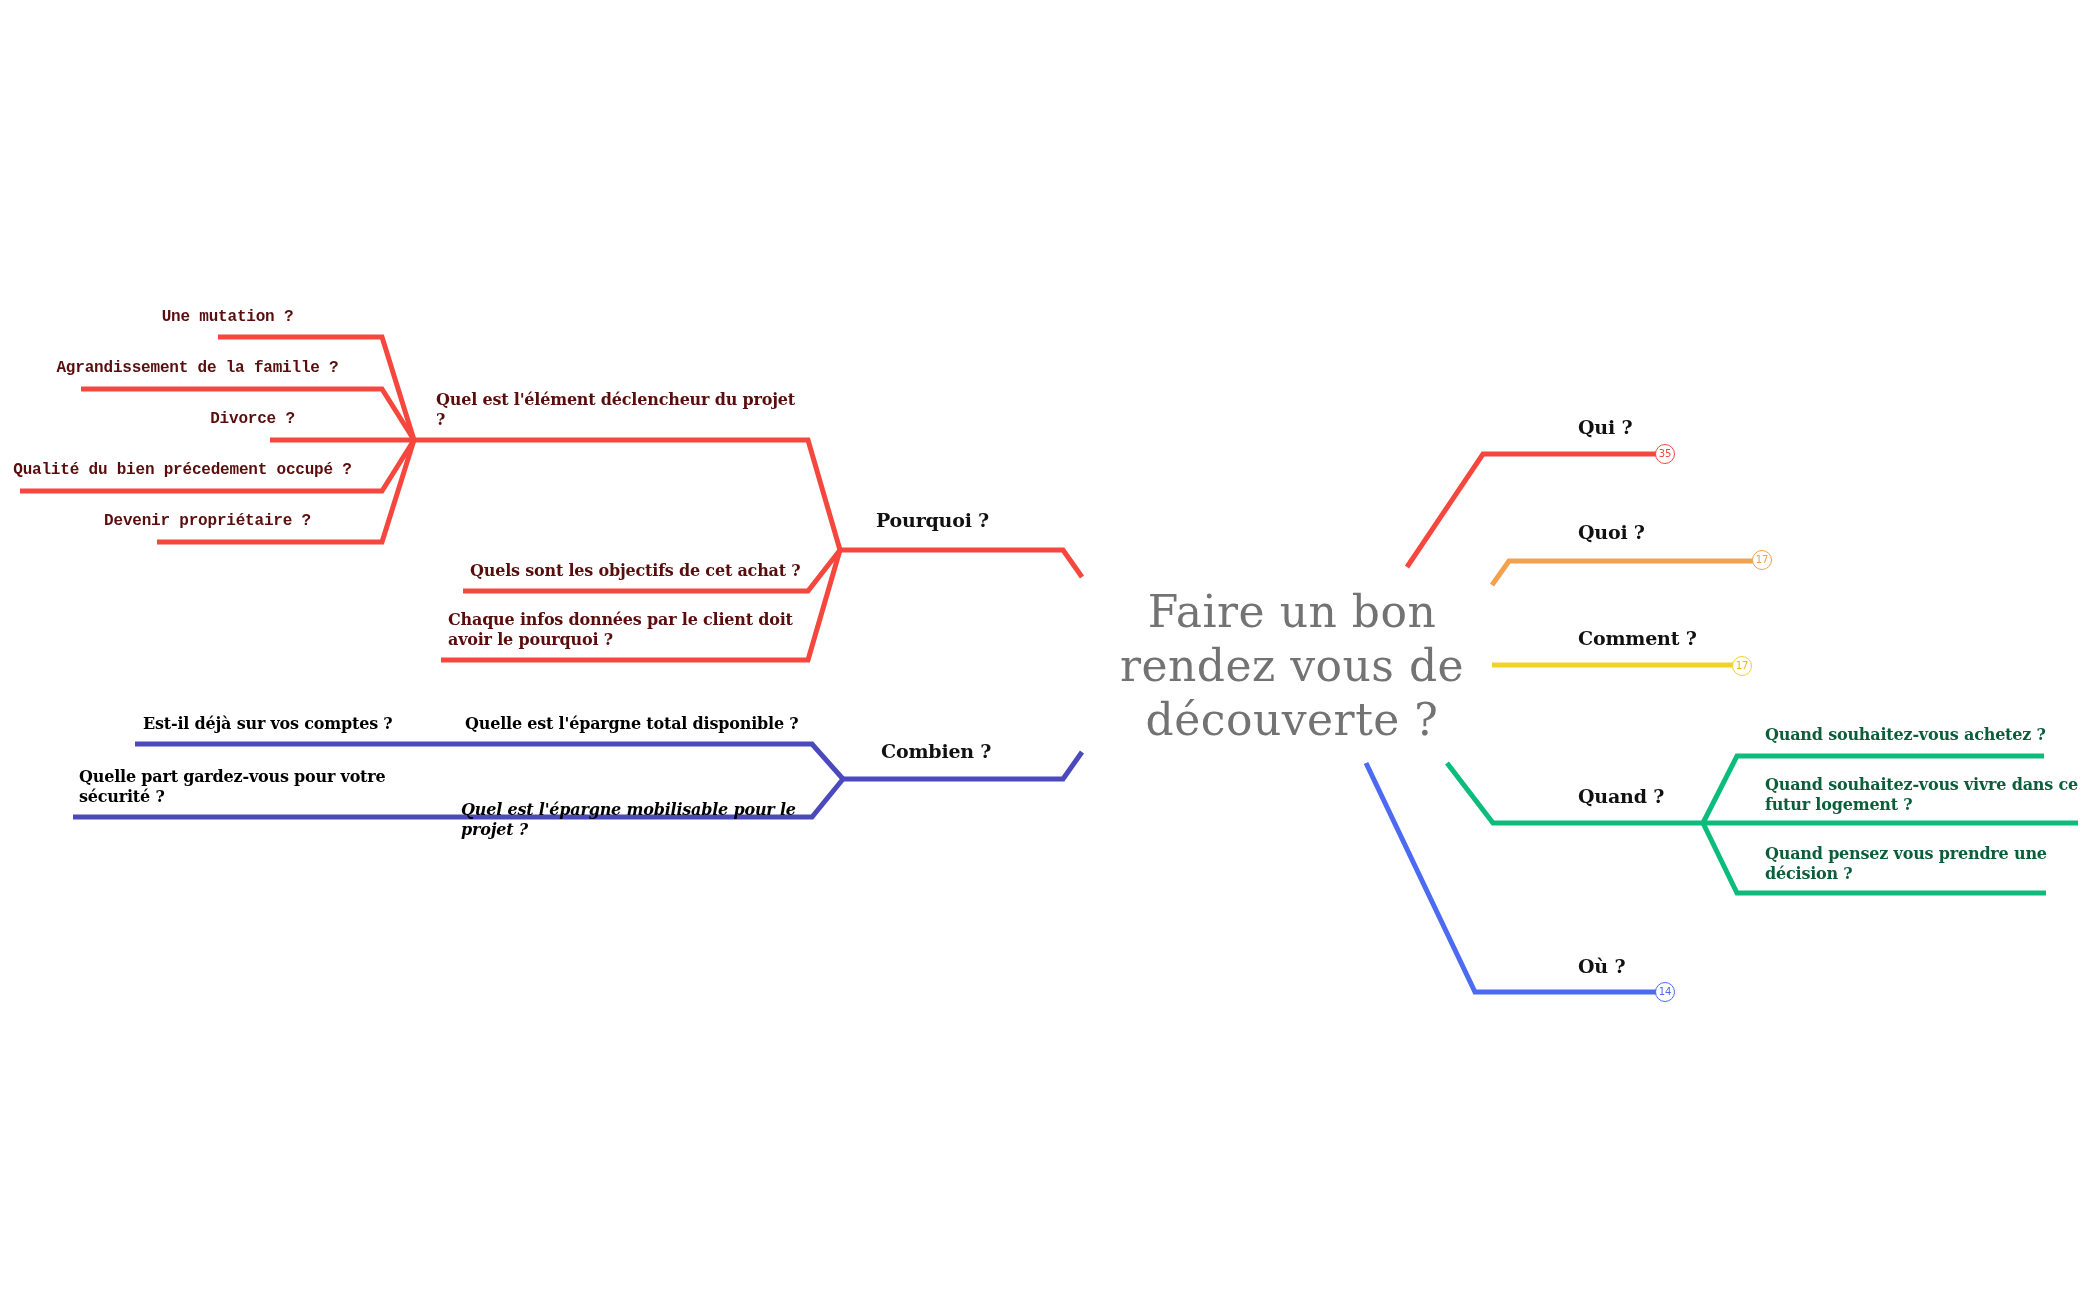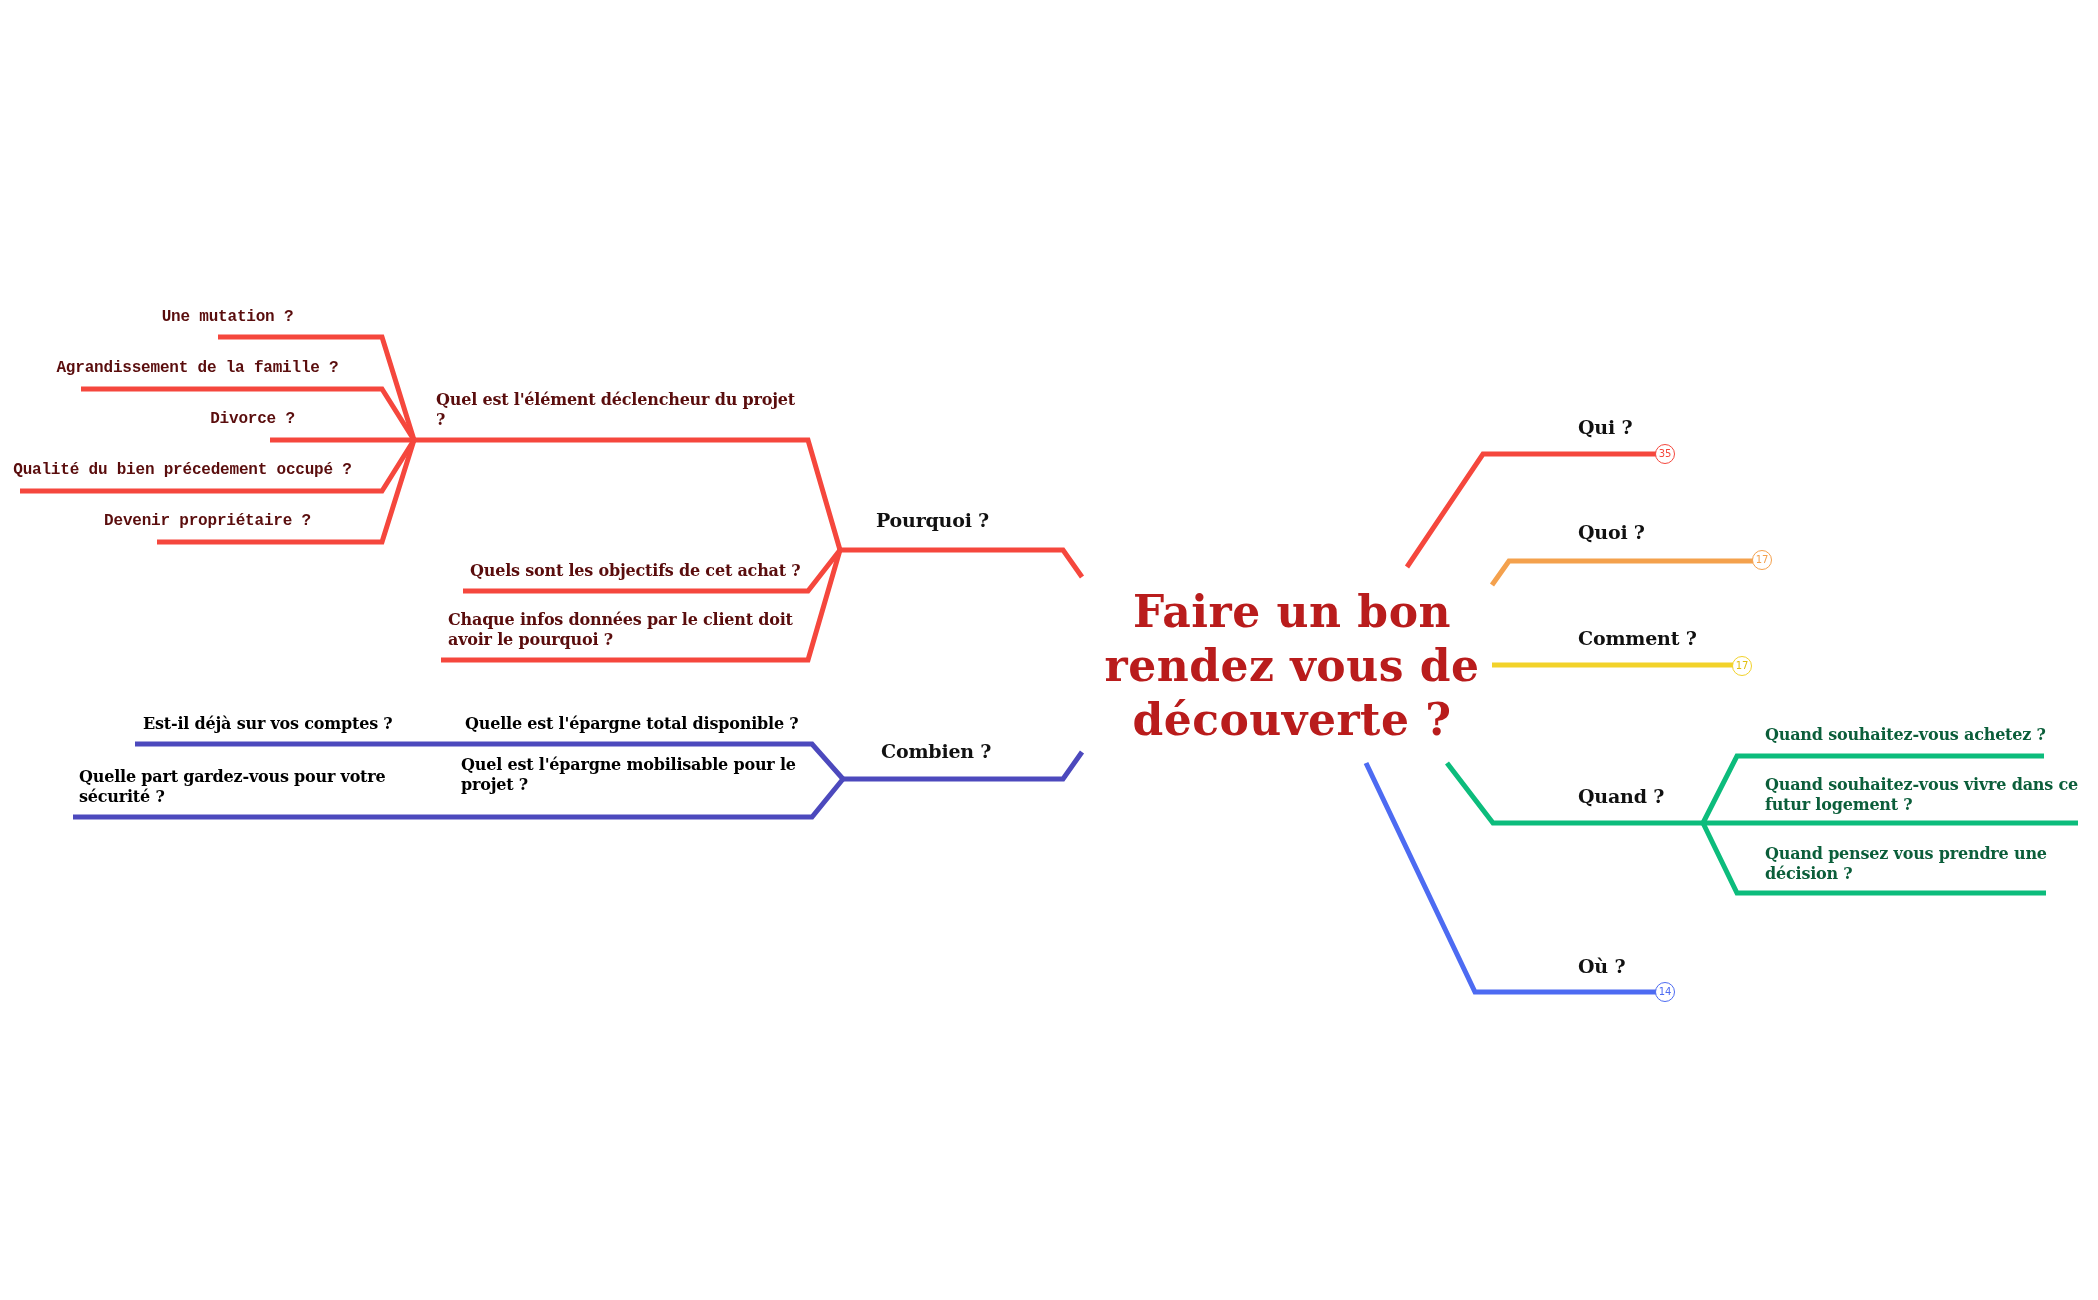--- a/index.html
+++ b/index.html
@@ -7,21 +7,21 @@
          font-family:"DejaVu Serif", "Liberation Serif", serif; }
   #lines { position:absolute; left:0; top:0; width:2098px; height:1300px; }
   .t { position:absolute; font-weight:bold; white-space:nowrap; line-height:20px; font-size:16px; letter-spacing:-0.2px; }
   .t.wrap { white-space:normal; }
   .right { text-align:center;font-family:Liberation Mono, monospace; }
   .red-t { color:#5a0d0d; }
   .blue-t { color:#000000; }
   .green-t { color:#0b5e3a; }
   .main-t { color:#111111; font-size:19px; line-height:24px; }
   .central { position:absolute; left:1092px; top:585px; width:400px; text-align:center;
-             font-size:44px; line-height:54px; font-weight:bold; color:#b91c1c; letter-spacing:0.5px; }
+             font-size:44px; line-height:54px; font-weight:normal; color:#737373; letter-spacing:0.5px; }
   .badge { position:absolute; width:18px; height:18px; border-radius:50%; border:1.5px solid;
            background:#fff; font-family:"DejaVu Sans","Liberation Sans",sans-serif; font-size:10px;
            line-height:18px; text-align:center; font-weight:normal; }
 </style>
 </head>
 <body>
 
 <svg id="lines" viewBox="0 0 2098 1300" xmlns="http://www.w3.org/2000/svg" fill="none" stroke-linejoin="miter" stroke-linecap="butt">
 
   <g stroke="#f5473d" stroke-width="5">
@@ -77,21 +77,21 @@
 <div class="t red-t right" style="left:150px; top:409px; width:205px;">Divorce ?</div>
 <div class="t red-t right" style="left:10px; top:460px; width:345px;">Qualité du bien précedement occupé ?</div>
 <div class="t red-t right" style="left:60px; top:511px; width:295px;">Devenir propriétaire ?</div>
 
 <div class="t red-t" style="left:470px; top:561px;">Quels sont les objectifs de cet achat ?</div>
 <div class="t wrap red-t" style="left:448px; top:610px; width:350px;">Chaque infos données par le client doit avoir le pourquoi ?</div>
 
 <div class="t main-t" style="left:881px; top:739px;">Combien ?</div>
 <div class="t blue-t" style="left:465px; top:714px;">Quelle est l'épargne total disponible ?</div>
 <div class="t blue-t" style="left:143px; top:714px;">Est-il déjà sur vos comptes ?</div>
-<div class="t wrap blue-t" style="left:461px; top:755px; width:340px;">Quel est l'épargne mobilisable pour le projet ?</div>
+<div class="t wrap blue-t" style="left:461px; top:800px; width:340px;font-style:italic;">Quel est l'épargne mobilisable pour le projet ?</div>
 <div class="t wrap blue-t" style="left:79px; top:767px; width:330px;">Quelle part gardez-vous pour votre sécurité ?</div>
 
 <div class="t main-t" style="left:1578px; top:415px;">Qui ?</div>
 <div class="badge" style="left:1655px; top:444px; border-color:#f5473d; color:#f5473d;">35</div>
 
 <div class="t main-t" style="left:1578px; top:520px;">Quoi ?</div>
 <div class="badge" style="left:1752px; top:550px; border-color:#f4a14d; color:#f4a14d;">17</div>
 
 <div class="t main-t" style="left:1578px; top:626px;">Comment ?</div>
 <div class="badge" style="left:1732px; top:656px; border-color:#f2d22a; color:#e0be10;">17</div>

